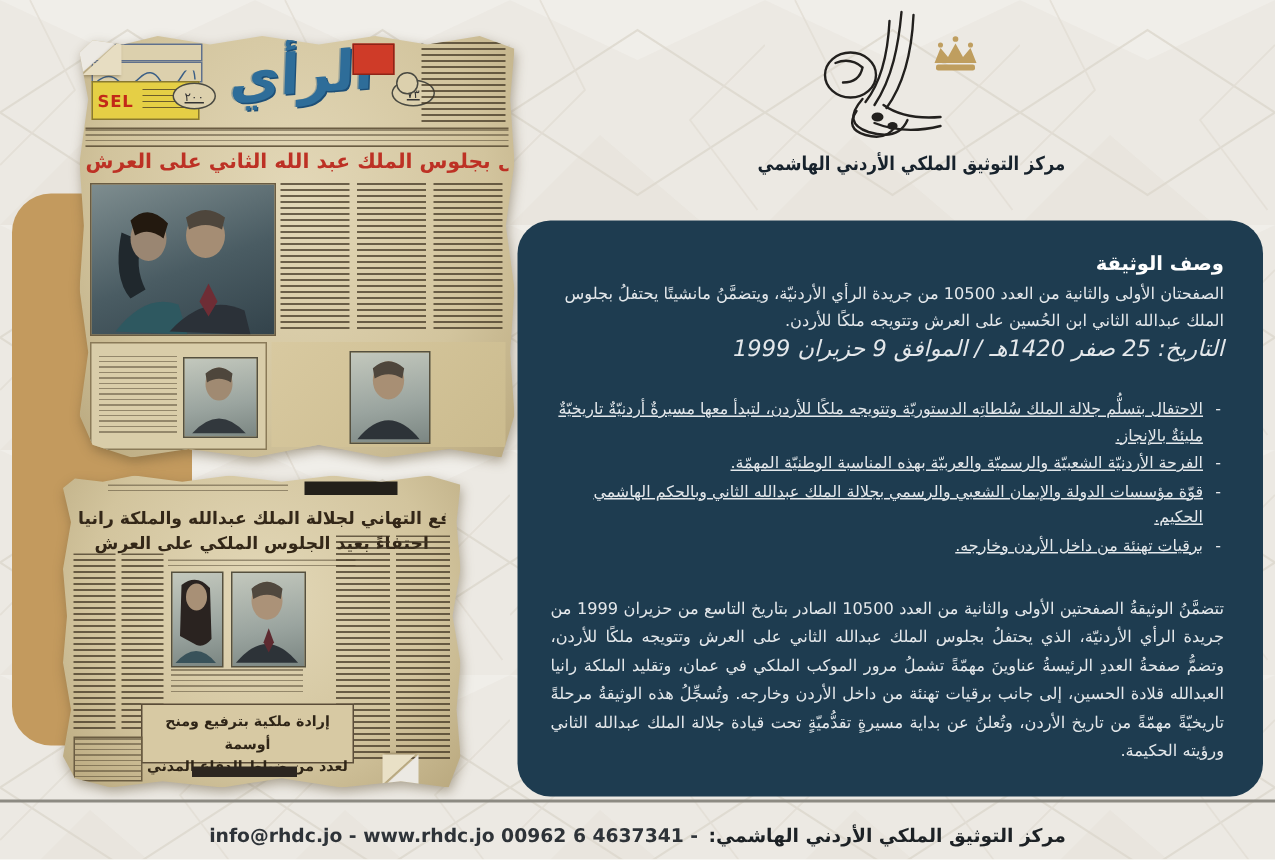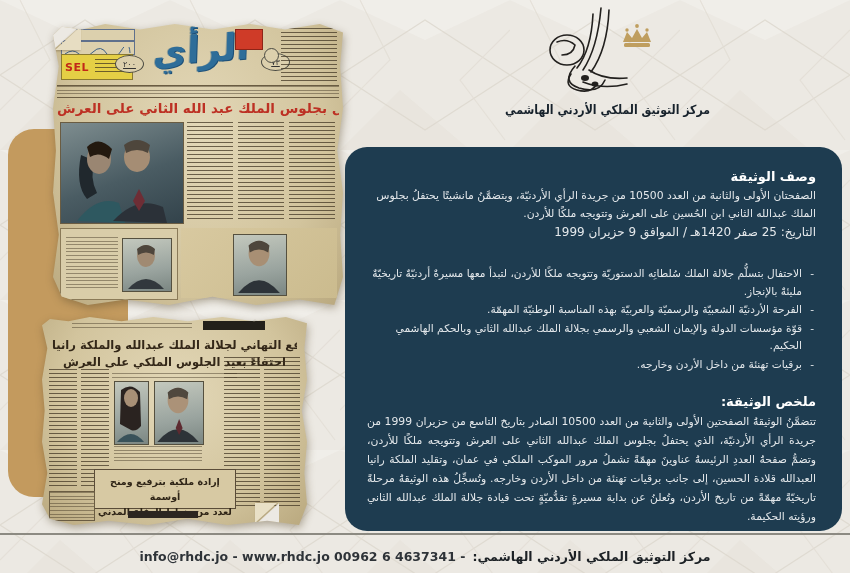--- a/index.html
+++ b/index.html
@@ -81,24 +81,24 @@
   
   .logo{position:absolute;left:505px;top:4px;width:180px;height:112px;z-index:2;text-align:center;}
   .logo-title{position:absolute;left:0;right:0;bottom:0;font-size:11px;font-weight:bold;
               color:#17222c;white-space:nowrap;transform:scaleY(1.15);letter-spacing:0px;}
   
   .panel{position:absolute;left:345px;top:131px;width:497px;height:384px;z-index:3;
          background:#1e3c50;border-radius:22px;box-sizing:border-box;
          padding:22px 26px 18px 22px;direction:rtl;color:#e4e8eb;margin-top:16px;}
   .sec-title{color:#ffffff;font-weight:bold;font-size:13px;margin:0 0 3px 0;}
   .sec-body{font-size:10.8px;line-height:18px;margin:0;text-align:right;}
-  .sec-date{font-size:12px;line-height:18px;margin:0;}
+  .sec-date{font-size:15px;line-height:18px;margin:0;font-style:italic;}
   .sec-gap1{height:20px;} .sec-gap2{height:20px;}
   ul.indications{list-style:none;margin:4px 0 0 0;padding:0;font-size:10.6px;line-height:17.5px;}
-  ul.indications li{position:relative;padding-right:14px;margin-bottom:1px;}
+  ul.indications li{position:relative;padding-right:14px;margin-bottom:1px;text-decoration:underline;}
   ul.indications li::before{content:"-";position:absolute;right:2px;top:0;color:#e4e8eb;}
   .summary-body{font-size:10.8px;line-height:19px;margin:2px 0 0 0;text-align:justify;}
   
   .footer-line{position:absolute;left:0;right:0;top:533px;height:2px;background:#8c8a82;z-index:3;}
   .footer{position:absolute;left:0;right:0;top:544px;height:24px;z-index:3;
           display:flex;align-items:center;justify-content:center;gap:7px;}
   .footer .contact{font-size:12.5px;font-weight:bold;color:#2e3338;direction:ltr;}
   .footer .label{font-size:12.5px;font-weight:bold;color:#1c2125;direction:rtl;}
 </style>
 </head>
@@ -268,21 +268,20 @@
 
     <div class="sec-gap1"></div>
     <ul class="indications">
       <li>الاحتفال بتسلُّم جلالة الملك سُلطاتِه الدستوريّة وتتويجه ملكًا للأردن، لتبدأ معها مسيرةٌ أردنيّةٌ تاريخيّةٌ مليئةٌ بالإنجاز.</li>
       <li>الفرحة الأردنيّة الشعبيّة والرسميّة والعربيّة بهذه المناسبة الوطنيّة المهمّة.</li>
       <li>قوّة مؤسسات الدولة والإيمان الشعبي والرسمي بجلالة الملك عبدالله الثاني وبالحكم الهاشمي الحكيم.</li>
       <li>برقيات تهنئة من داخل الأردن وخارجه.</li>
     </ul>
 
     <div class="sec-gap2"></div>
-    <h3 class="sec-title">ملخص الوثيقة:</h3>
     <p class="summary-body">تتضمَّنُ الوثيقةُ الصفحتين الأولى والثانية من العدد 10500 الصادر بتاريخ التاسع من حزيران 1999 من جريدة الرأي الأردنيّة، الذي يحتفلُ بجلوس الملك عبدالله الثاني على العرش وتتويجه ملكًا للأردن، وتضمُّ صفحةُ العددِ الرئيسةُ عناوينَ مهمّةً تشملُ مرور الموكب الملكي في عمان، وتقليد الملكة رانيا العبدالله قلادة الحسين، إلى جانب برقيات تهنئة من داخل الأردن وخارجه. وتُسجِّلُ هذه الوثيقةُ مرحلةً تاريخيّةً مهمّةً من تاريخ الأردن، وتُعلنُ عن بداية مسيرةٍ تقدُّميّةٍ تحت قيادة جلالة الملك عبدالله الثاني ورؤيته الحكيمة.</p>
   </div>
 
   <div class="footer-line"></div>
   <div class="footer">
     <span class="contact">info@rhdc.jo - www.rhdc.jo 00962 6 4637341 -</span>
     <span class="label">مركز التوثيق الملكي الأردني الهاشمي:</span>
   </div>
 
 </div>

